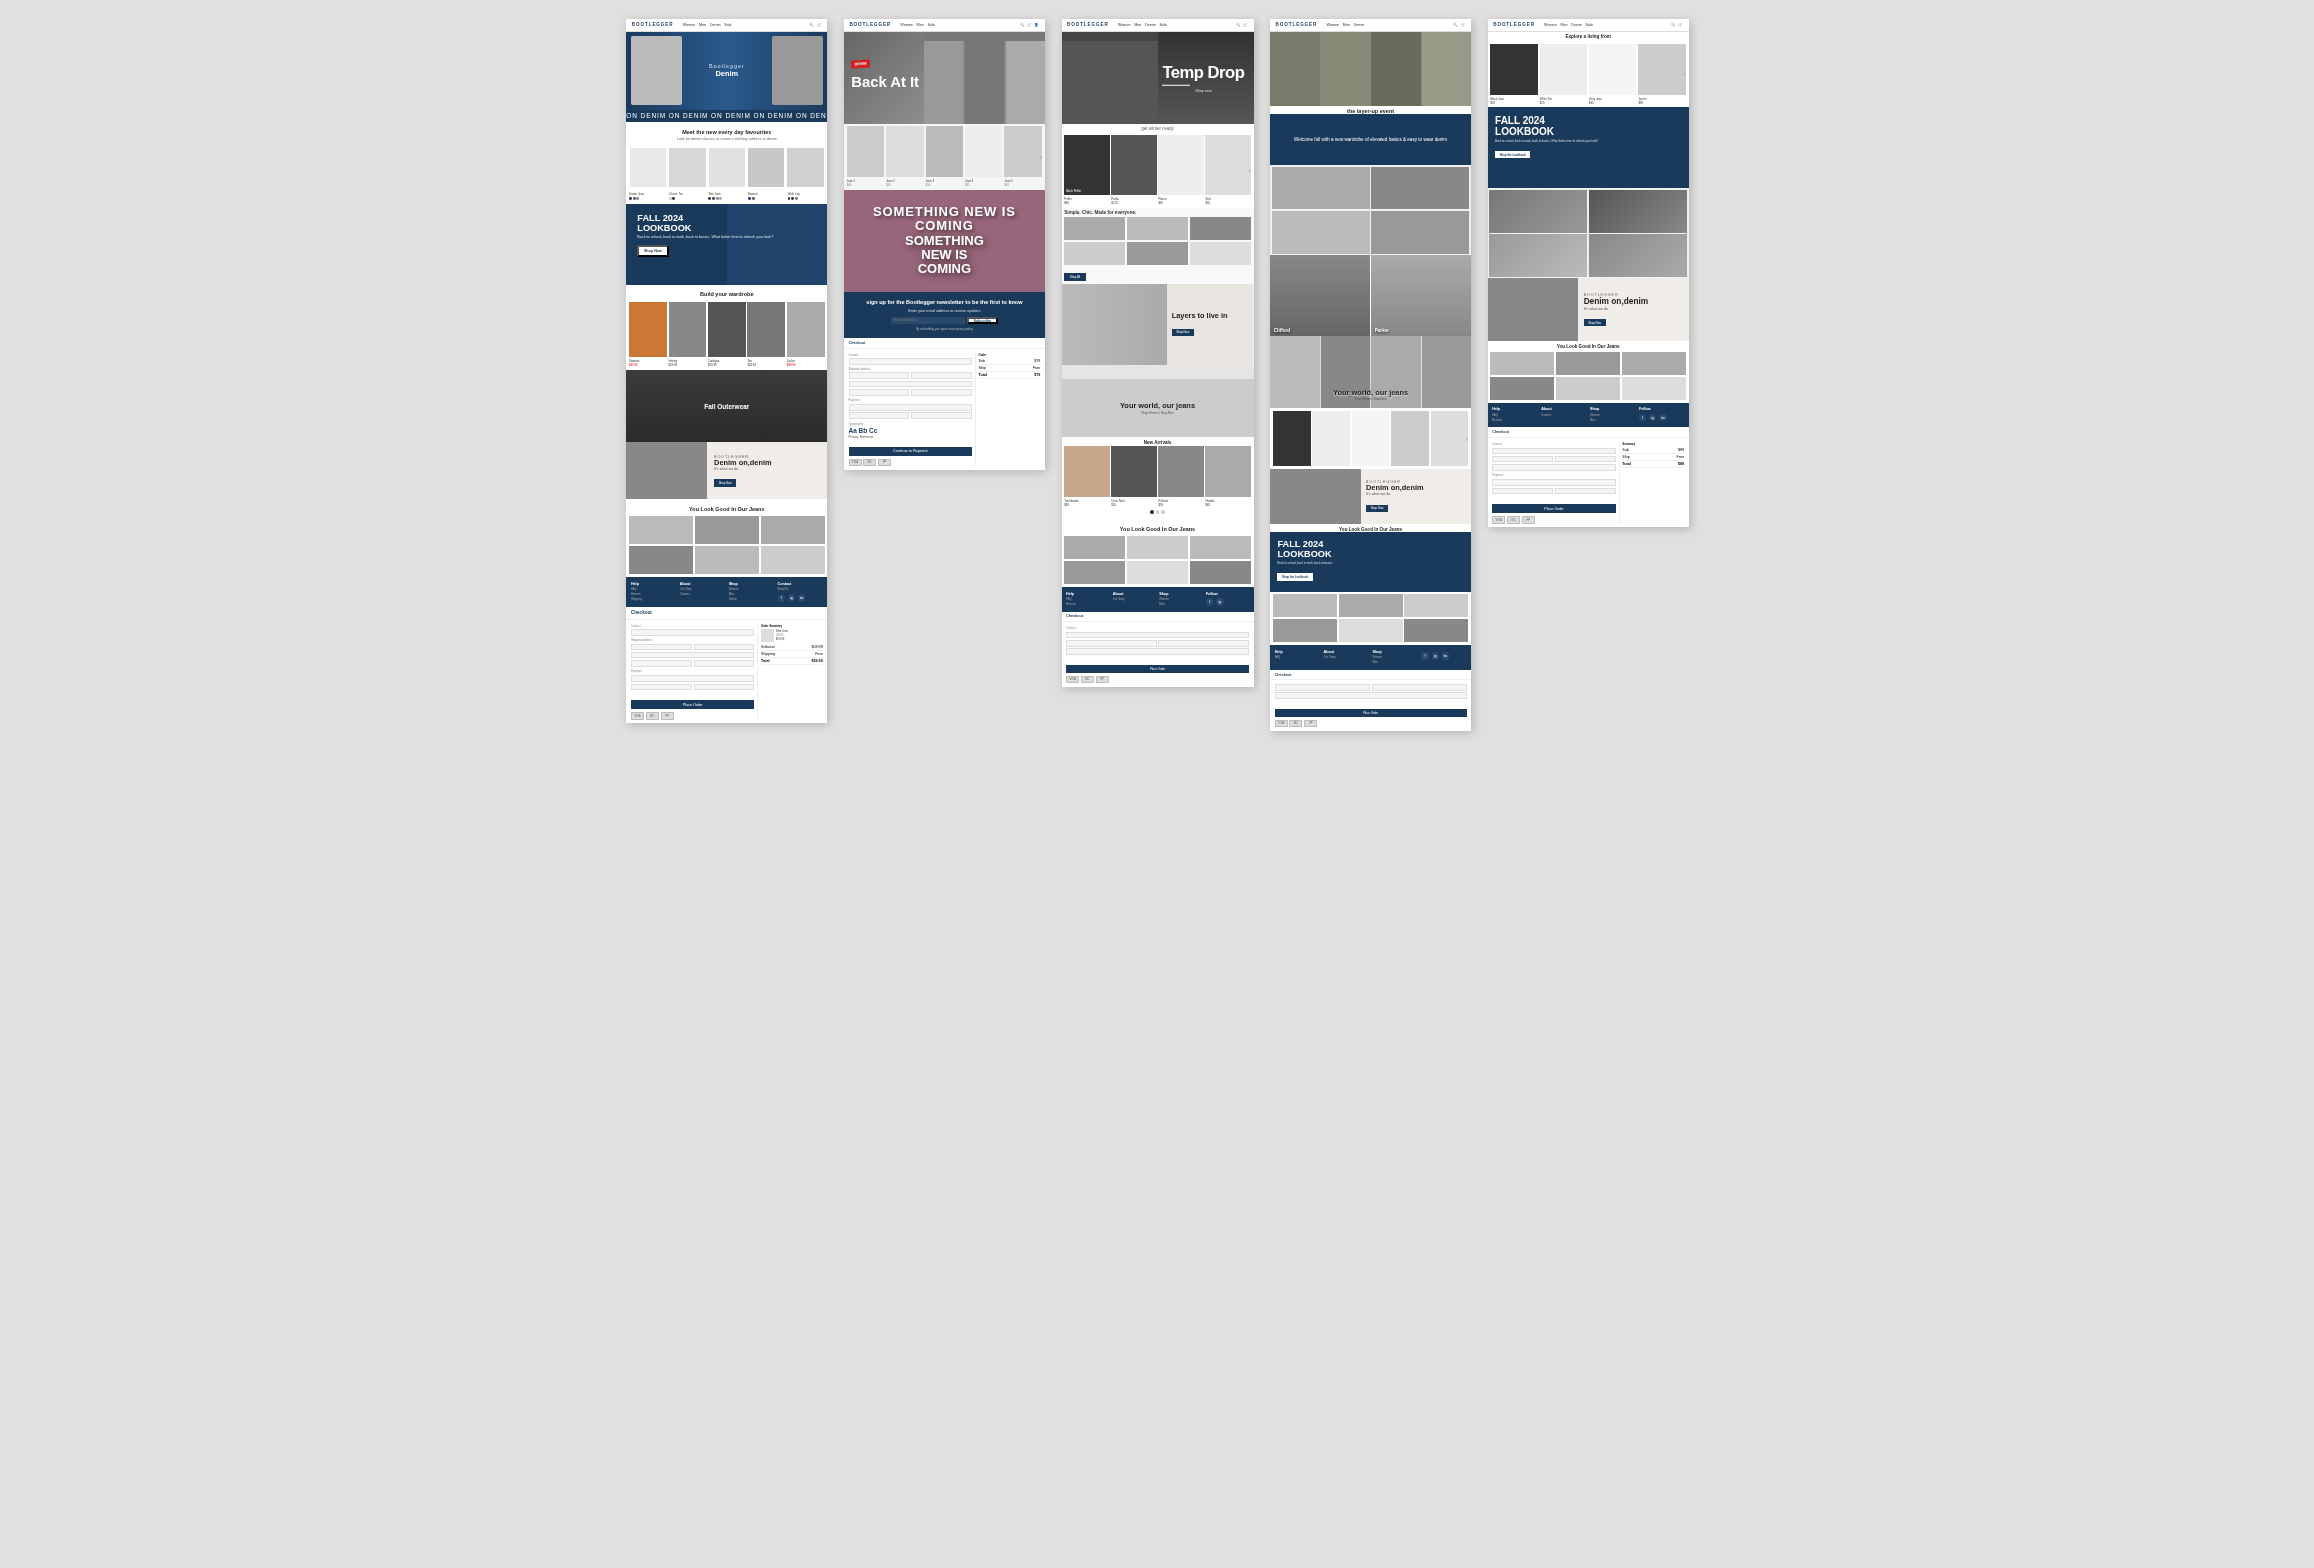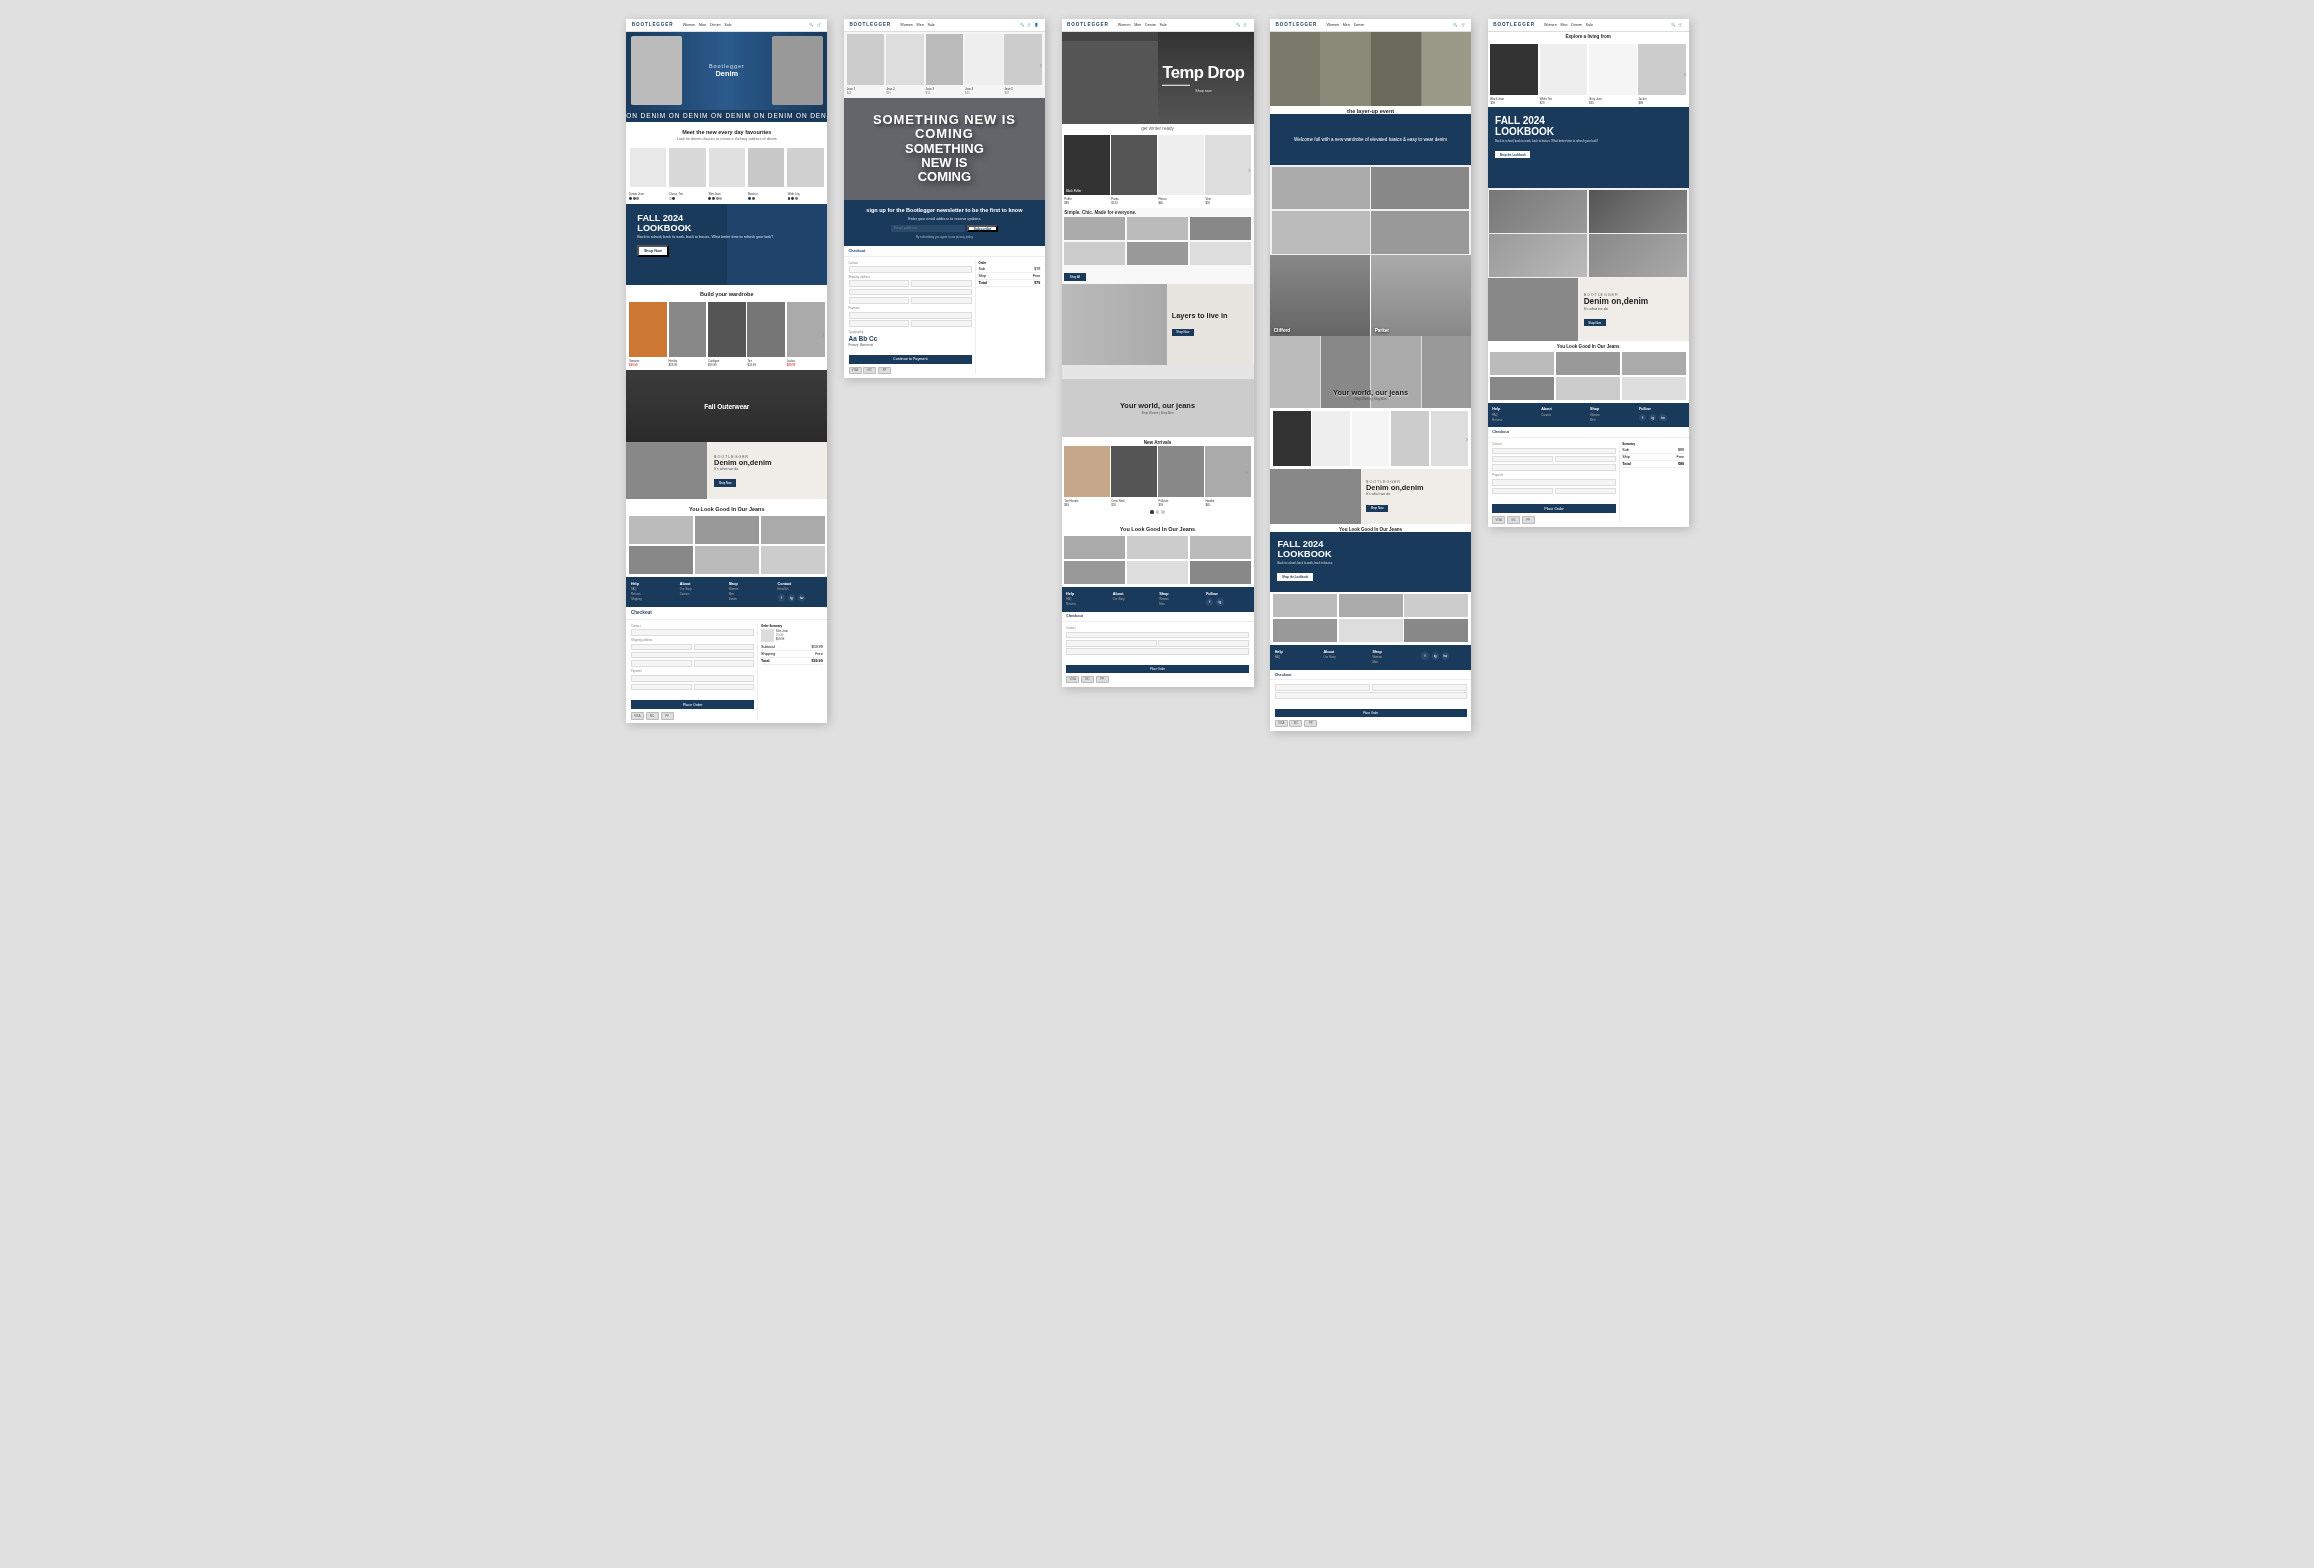--- a/index.html
+++ b/index.html
@@ -141,21 +141,21 @@
       color: #1a3a5c;
       font-size: 3.7px;
       padding: 1.8px 4.6px;
       display: inline-block;
       margin-top: 3.7px;
       font-weight: bold;
     }
 
     
     .something-new {
-      background: #0f172a;
+      background: #be185d;
       color: white;
       display: flex;
       align-items: center;
       justify-content: center;
       font-weight: bold;
       font-size: 11px;
       text-align: center;
       line-height: 1.1;
       position: relative;
     }
@@ -605,20 +605,35 @@
         <span class="nav-link">Men</span>
         <span class="nav-link">Sale</span>
       </div>
       <div class="nav-right">
         <span>🔍</span>
         <span>🛒</span>
         <span>👤</span>
       </div>
     </div>
 
+    <div class="back-at-it-hero" style="height:92px;">
+      <div style="position:absolute;top:0;left:0;right:0;bottom:0;background:linear-gradient(135deg,#666 0%,#888 50%,#aaa 100%);"></div>
+      <div style="position:absolute;right:0;top:0;bottom:0;width:60%;background:#777;display:flex;align-items:flex-end;">
+        <div style="width:100%;height:90%;background:#888;display:flex;gap:1.8px;">
+          <div style="flex:1;background:#999;"></div>
+          <div style="flex:1;background:#777;"></div>
+          <div style="flex:1;background:#aaa;"></div>
+        </div>
+      </div>
+
+      <div style="position:absolute;left:7.4px;top:28px;background:#cc2222;color:white;font-size:3.7px;font-weight:bold;padding:1.8px 3.7px;transform:rotate(-5deg);">DENIM</div>
+      <div class="back-at-it-text" style="position:absolute;left:7.4px;top:42px;">
+        <div class="back-at-it-title">Back At It</div>
+      </div>
+    </div>
 
     <div style="background:#f5f5f5;padding:2.8px;position:relative;">
       <div style="display:flex;gap:1.8px;">
         <div style="flex:1;background:#ccc;height:51px;"></div>
         <div style="flex:1;background:#ddd;height:51px;"></div>
         <div style="flex:1;background:#bbb;height:51px;"></div>
         <div style="flex:1;background:#eee;height:51px;"></div>
         <div style="flex:1;background:#ccc;height:51px;"></div>
       </div>
       <div style="display:flex;gap:1.8px;margin-top:1.8px;">

